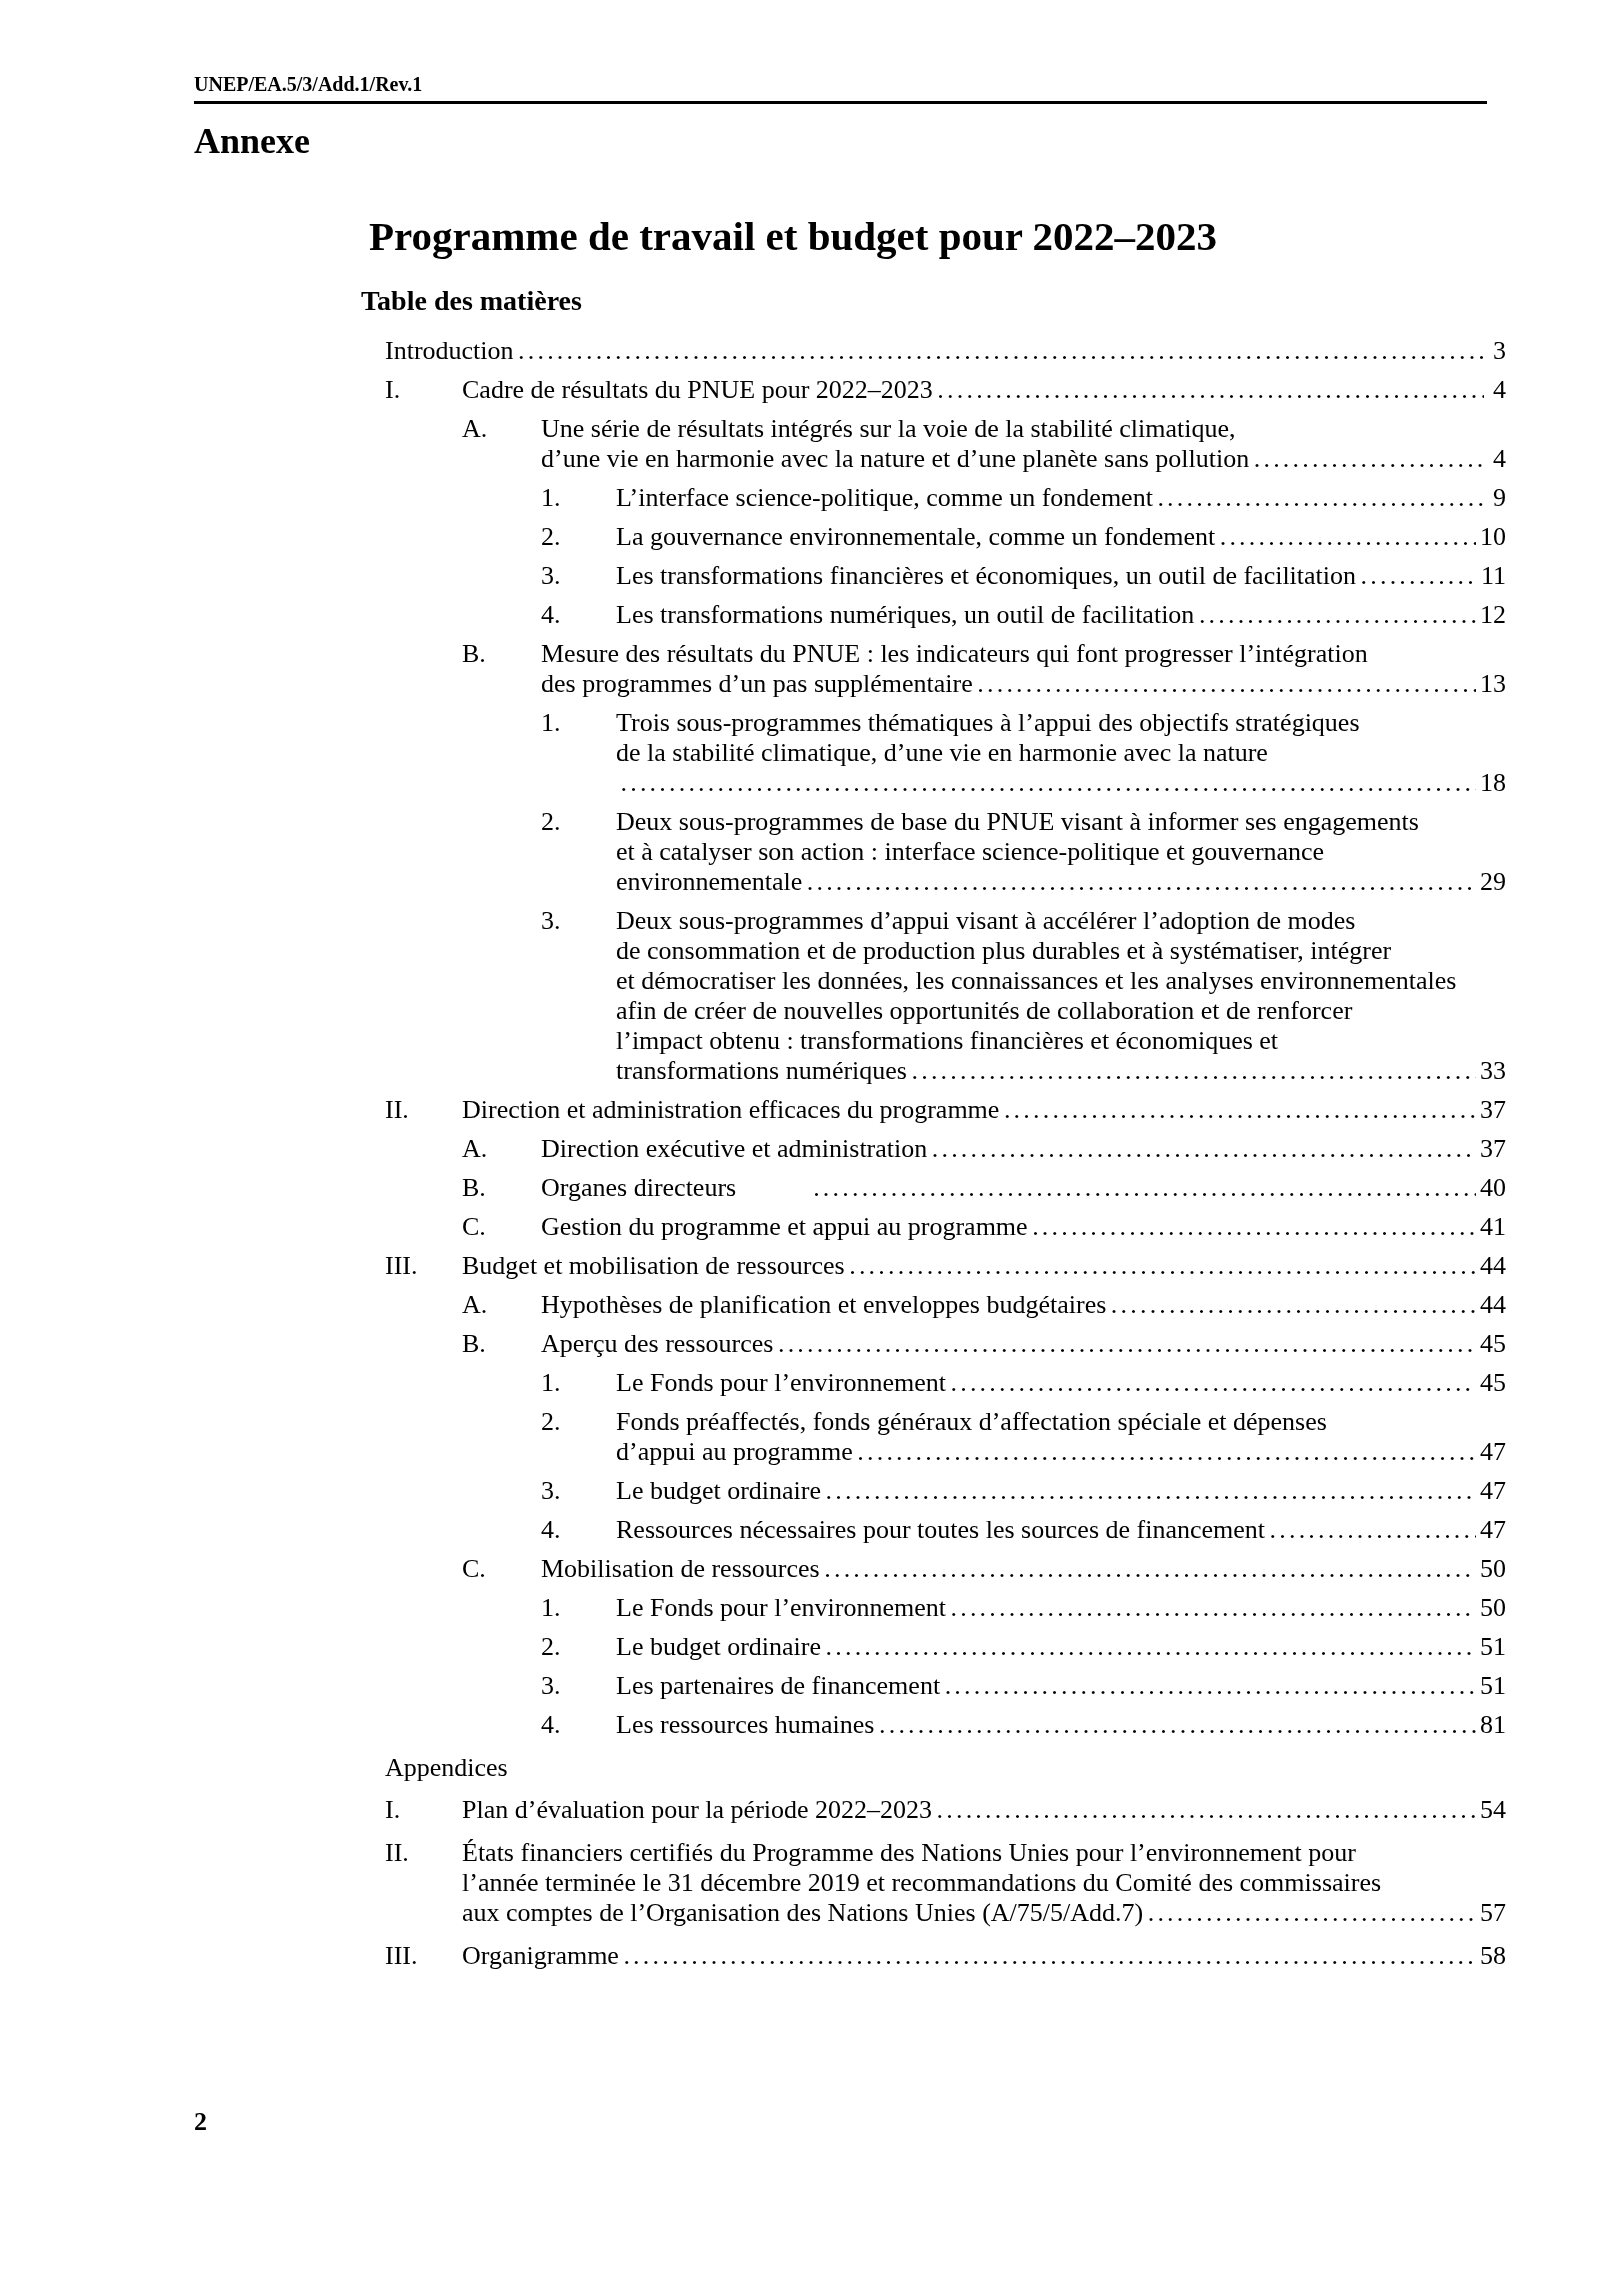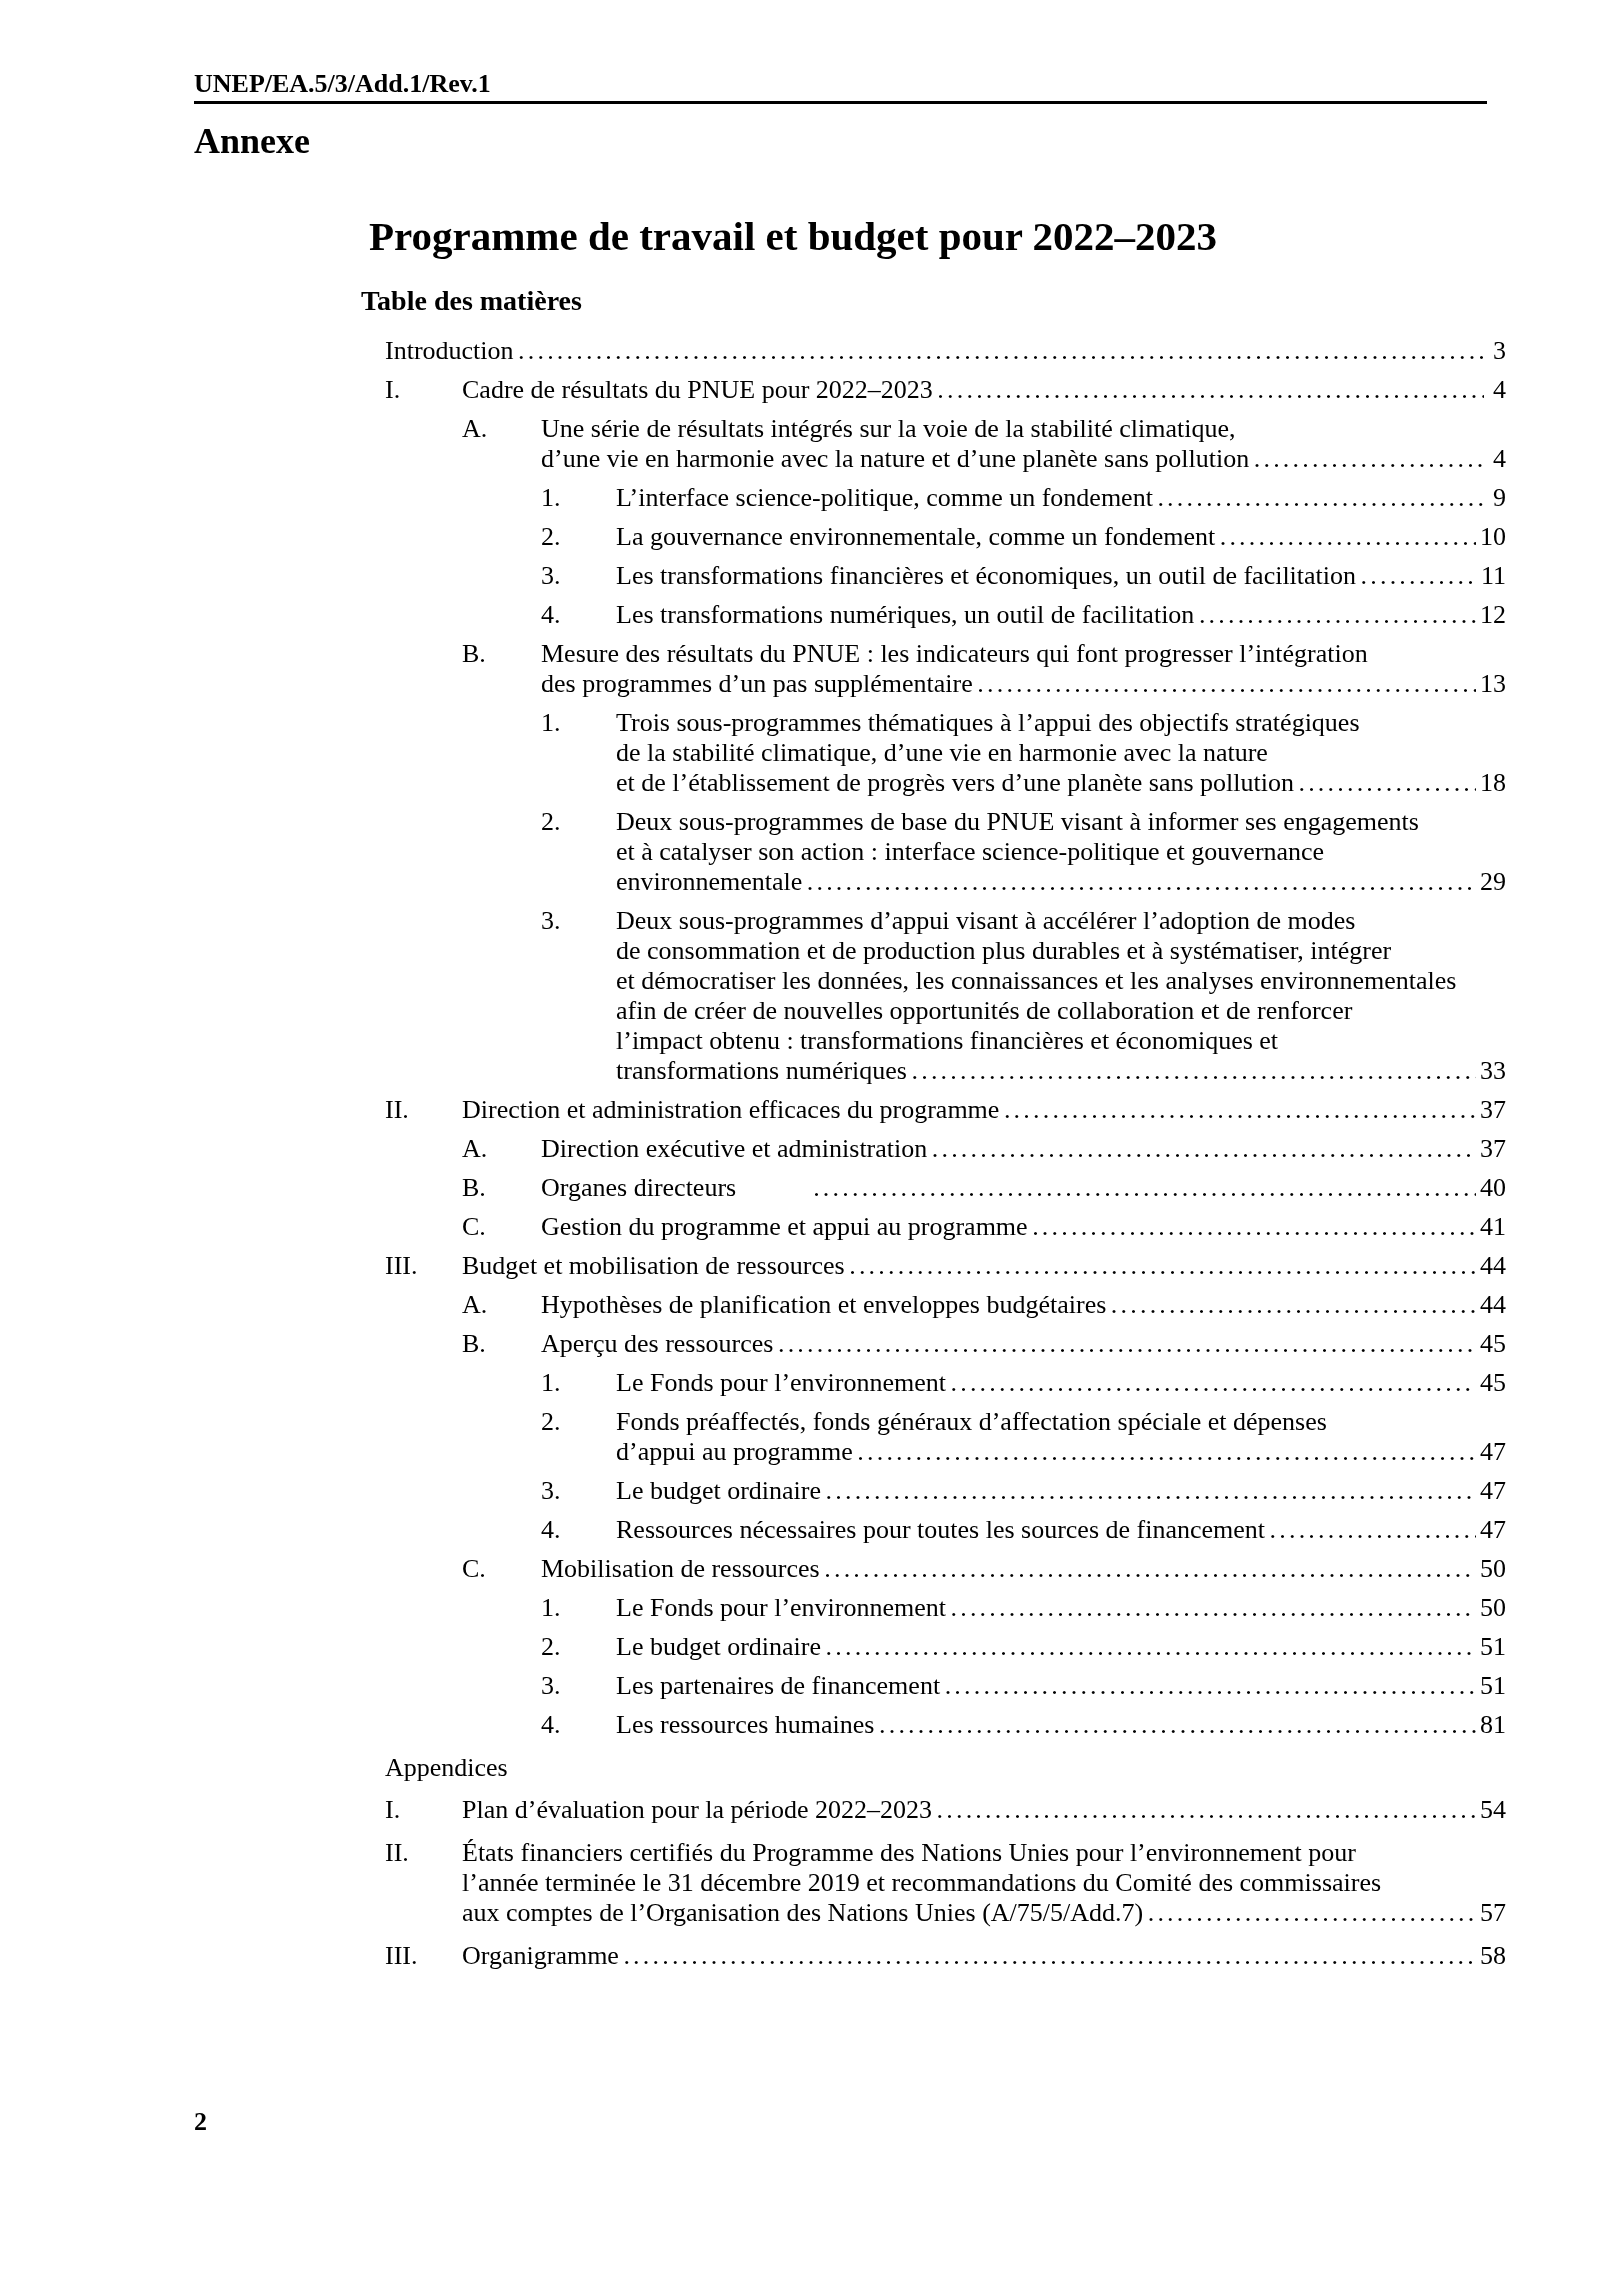--- a/index.html
+++ b/index.html
@@ -9,21 +9,21 @@
     height: 2286px;
     background: #ffffff;
     color: #000000;
     font-family: "Liberation Serif", "DejaVu Serif", serif;
     overflow: hidden;
   }
   .doc-symbol {
     position: absolute;
     left: 194px;
     top: 69px;
-    font-size: 26px;
+    font-size: 20px;
     font-weight: bold;
     line-height: 30px;
     white-space: nowrap;
   }
   .header-rule {
     position: absolute;
     left: 194px;
     top: 101px;
     width: 1293px;
     height: 2.7px;
@@ -198,21 +198,20 @@
       <div class="toc-entry lvl2">
         <span class="toc-label">1.</span>
         <div class="toc-body">
           <div class="toc-line">
             <span class="toc-text">Trois sous-programmes thématiques à l’appui des objectifs stratégiques</span>
           </div>
           <div class="toc-line">
             <span class="toc-text">de la stabilité climatique, d’une vie en harmonie avec la nature</span>
           </div>
           <div class="toc-line">
-            <span class="toc-text">et de l’établissement de progrès vers d’une planète sans pollution</span>
             <span class="leader"></span>
             <span class="pagenum">18</span>
           </div>
         </div>
       </div>
       <div class="toc-entry lvl2">
         <span class="toc-label">2.</span>
         <div class="toc-body">
           <div class="toc-line">
             <span class="toc-text">Deux sous-programmes de base du PNUE visant à informer ses engagements</span>

